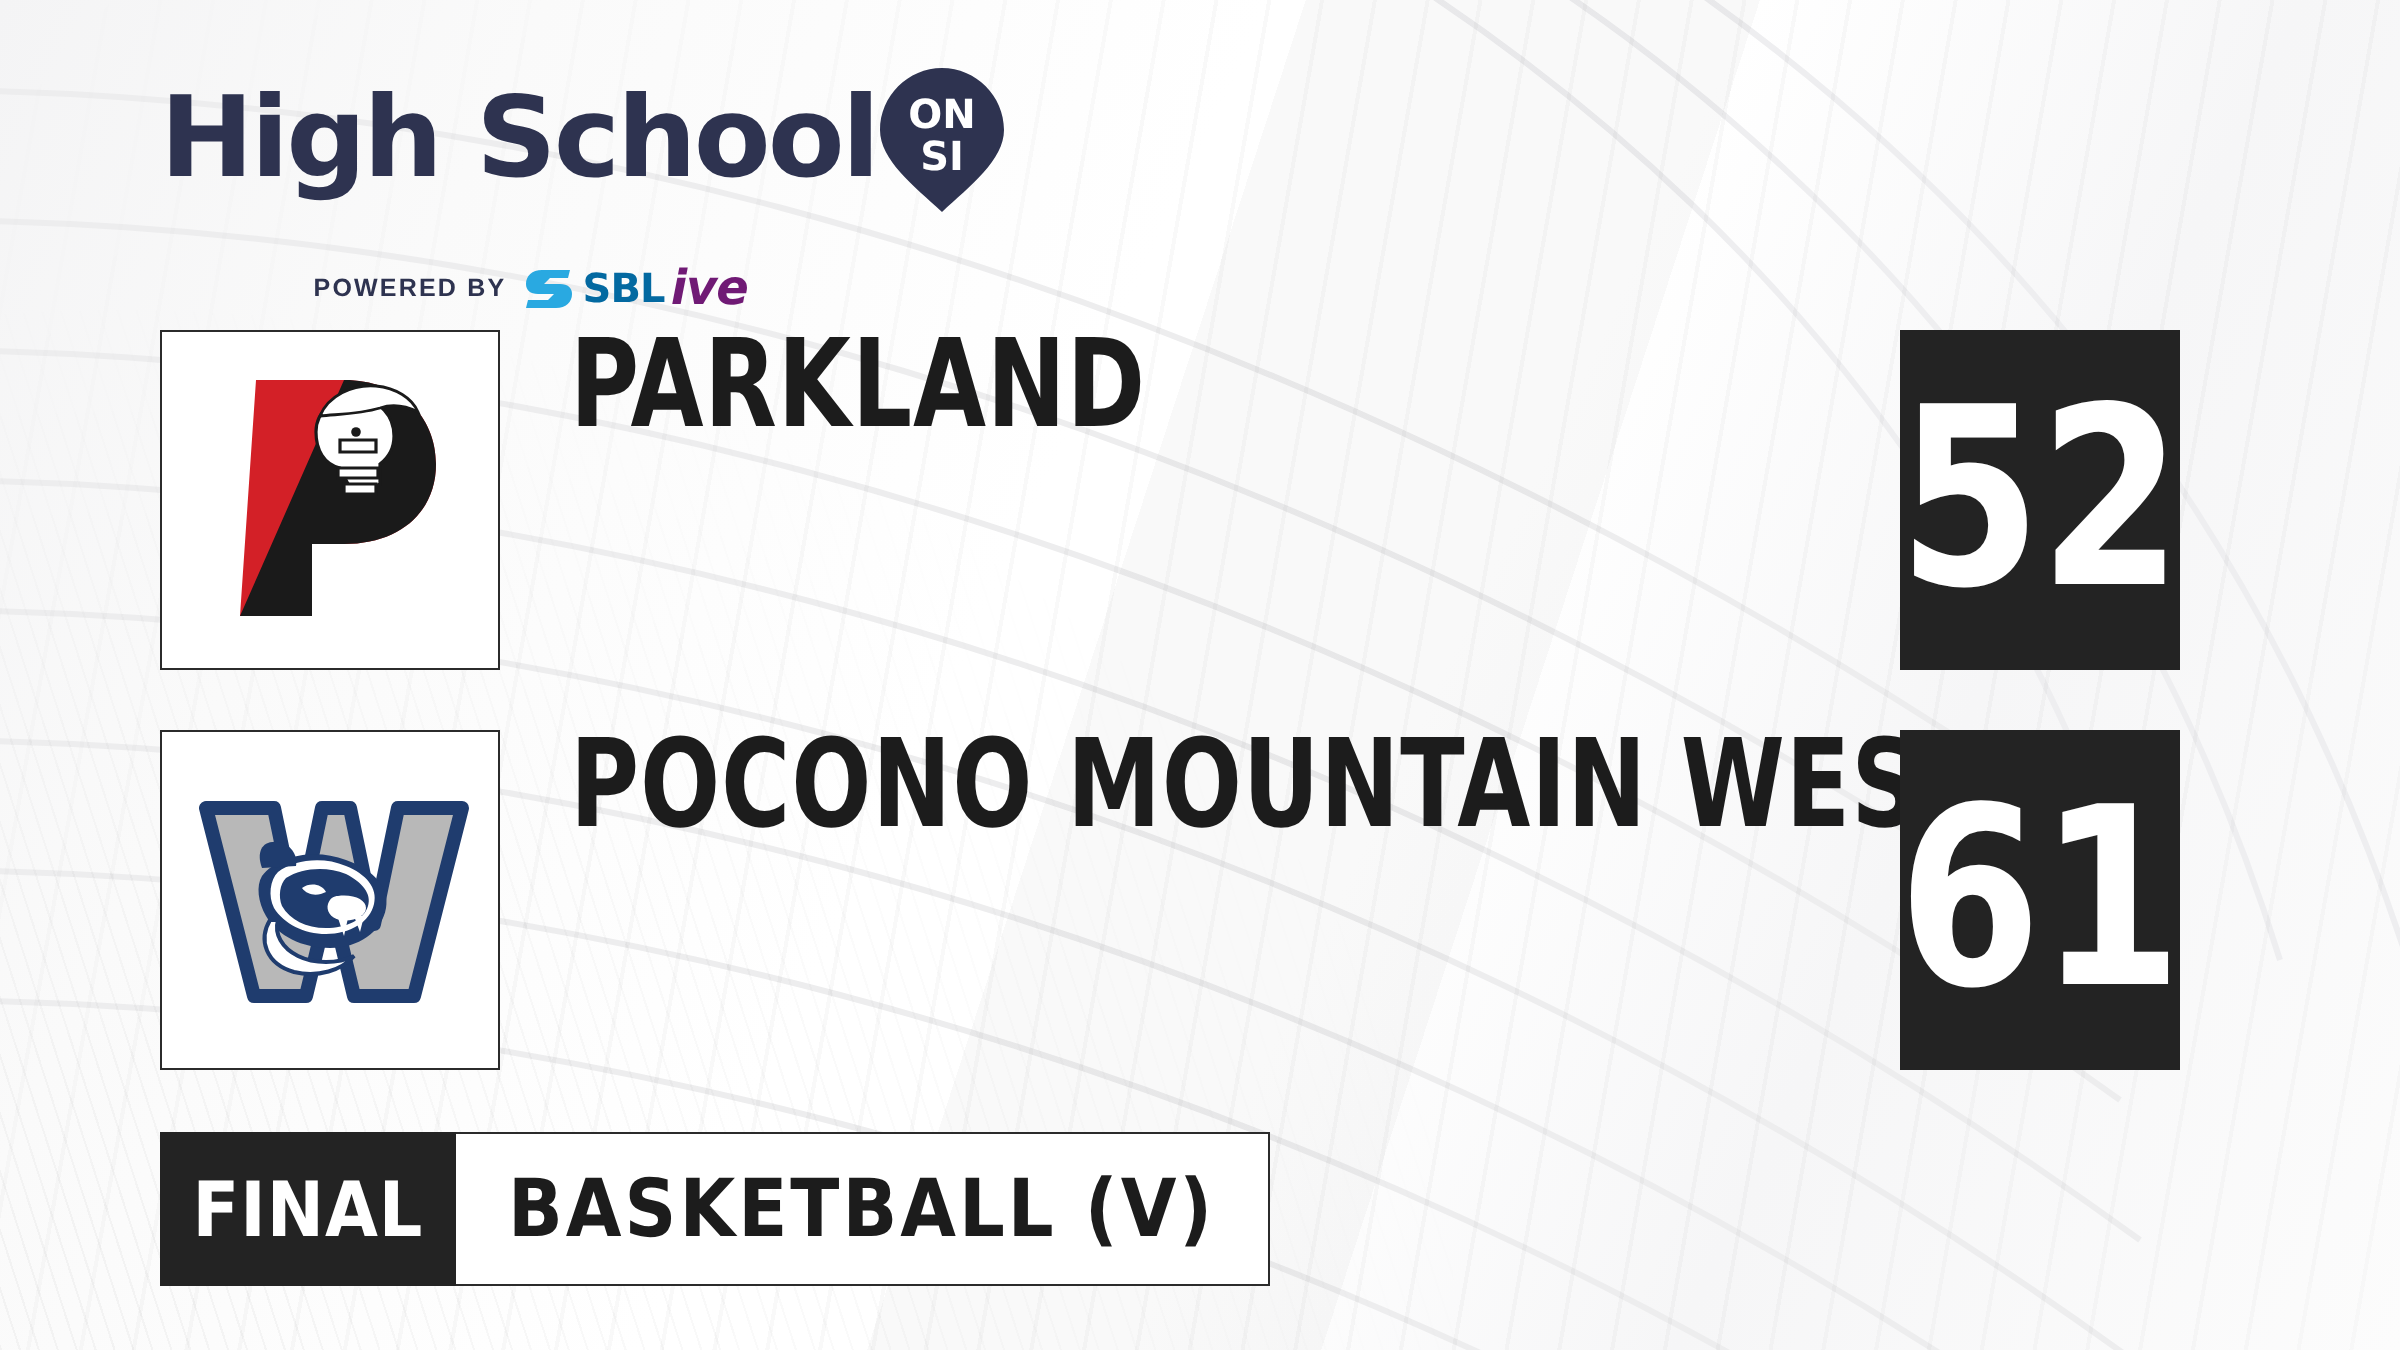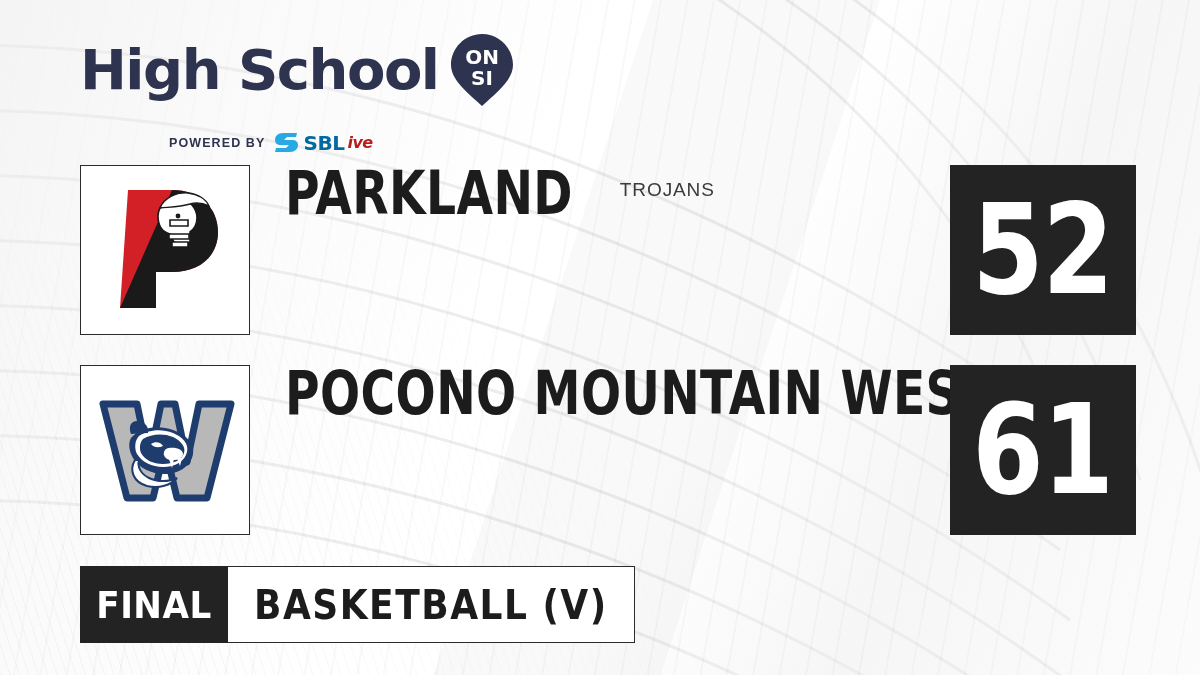--- a/index.html
+++ b/index.html
@@ -56,21 +56,21 @@
   .bg-band {
     background:linear-gradient(108deg,
         rgba(0,0,0,0) 46%, rgba(0,0,0,0.022) 46%,
         rgba(0,0,0,0.022) 62%, rgba(0,0,0,0) 62%);
   }
 
   
   #logo { position:absolute; left:80px; top:33px; }
 
   .logo-wordmark {
-    display:flex; align-items:center; gap:11px;
+    display:flex; align-items:center; gap:0;
   }
   .logo-text {
     font-family:"DejaVu Sans", sans-serif;
     font-weight:bold;
     font-size:56px;
     letter-spacing:-1.5px;
     color:#2e3350;
     line-height:1;
     white-space:nowrap;
   }
@@ -86,22 +86,22 @@
     color:#2e3350;
   }
   .sblive { display:flex; align-items:center; gap:3px; }
   .sblive-word {
     font-family:"DejaVu Sans", sans-serif;
     font-size:20px; font-weight:bold; color:#0369a1;
     letter-spacing:-0.4px; line-height:1;
   }
   .sblive-ive {
     font-family:"DejaVu Sans", sans-serif;
-    font-size:16px; font-weight:bold; font-style:italic;
-    color:#b91c1c; letter-spacing:-0.6px; line-height:1;
+    font-size:24px; font-weight:bold; font-style:italic;
+    color:#701a75; letter-spacing:-0.6px; line-height:1;
   }
 
   
   .team-row { position:absolute; left:80px; }
   #team-row-0 { top:165px; }
   #team-row-1 { top:365px; }
 
   .logo-box {
     position:absolute; left:0; top:0;
     width:170px; height:170px;
@@ -131,21 +131,21 @@
     font-size:19px;
     letter-spacing:0.9px;
     color:#3a3a3a;
     margin-top:14px;
     white-space:nowrap;
   }
 
   
   .score-box {
     position:absolute; left:950px;
-    width:186px; height:170px;
+    width:140px; height:170px;
     background:#232323;
     display:flex; align-items:center; justify-content:center;
   }
   #score-box-0 { top:165px; }
   #score-box-1 { top:365px; }
   .score-value {
     font-family:"DejaVu Sans Condensed","Liberation Sans Narrow","Liberation Sans", sans-serif;
     font-weight:bold;
     font-size:124px;
     line-height:1;
@@ -262,21 +262,20 @@
                      C103 23 96 22 90 24 C80 27 70 27 60 28 Z"></path>
           </g>
           <g fill="#1a1a1a">
             <circle cx="78" cy="36" r="2.4"></circle>
           </g>
         </svg>
       </span>
     </div>
     <div class="team-info">
       <div class="team-name">PARKLAND</div>
-      <div class="team-mascot">TROJANS</div>
     </div>
   </div>
 
   <div class="score-box" id="score-box-0">
     <span class="score-value">52</span>
   </div>
 
   <div class="team-row" id="team-row-1">
     <div class="logo-box">
       <span>

